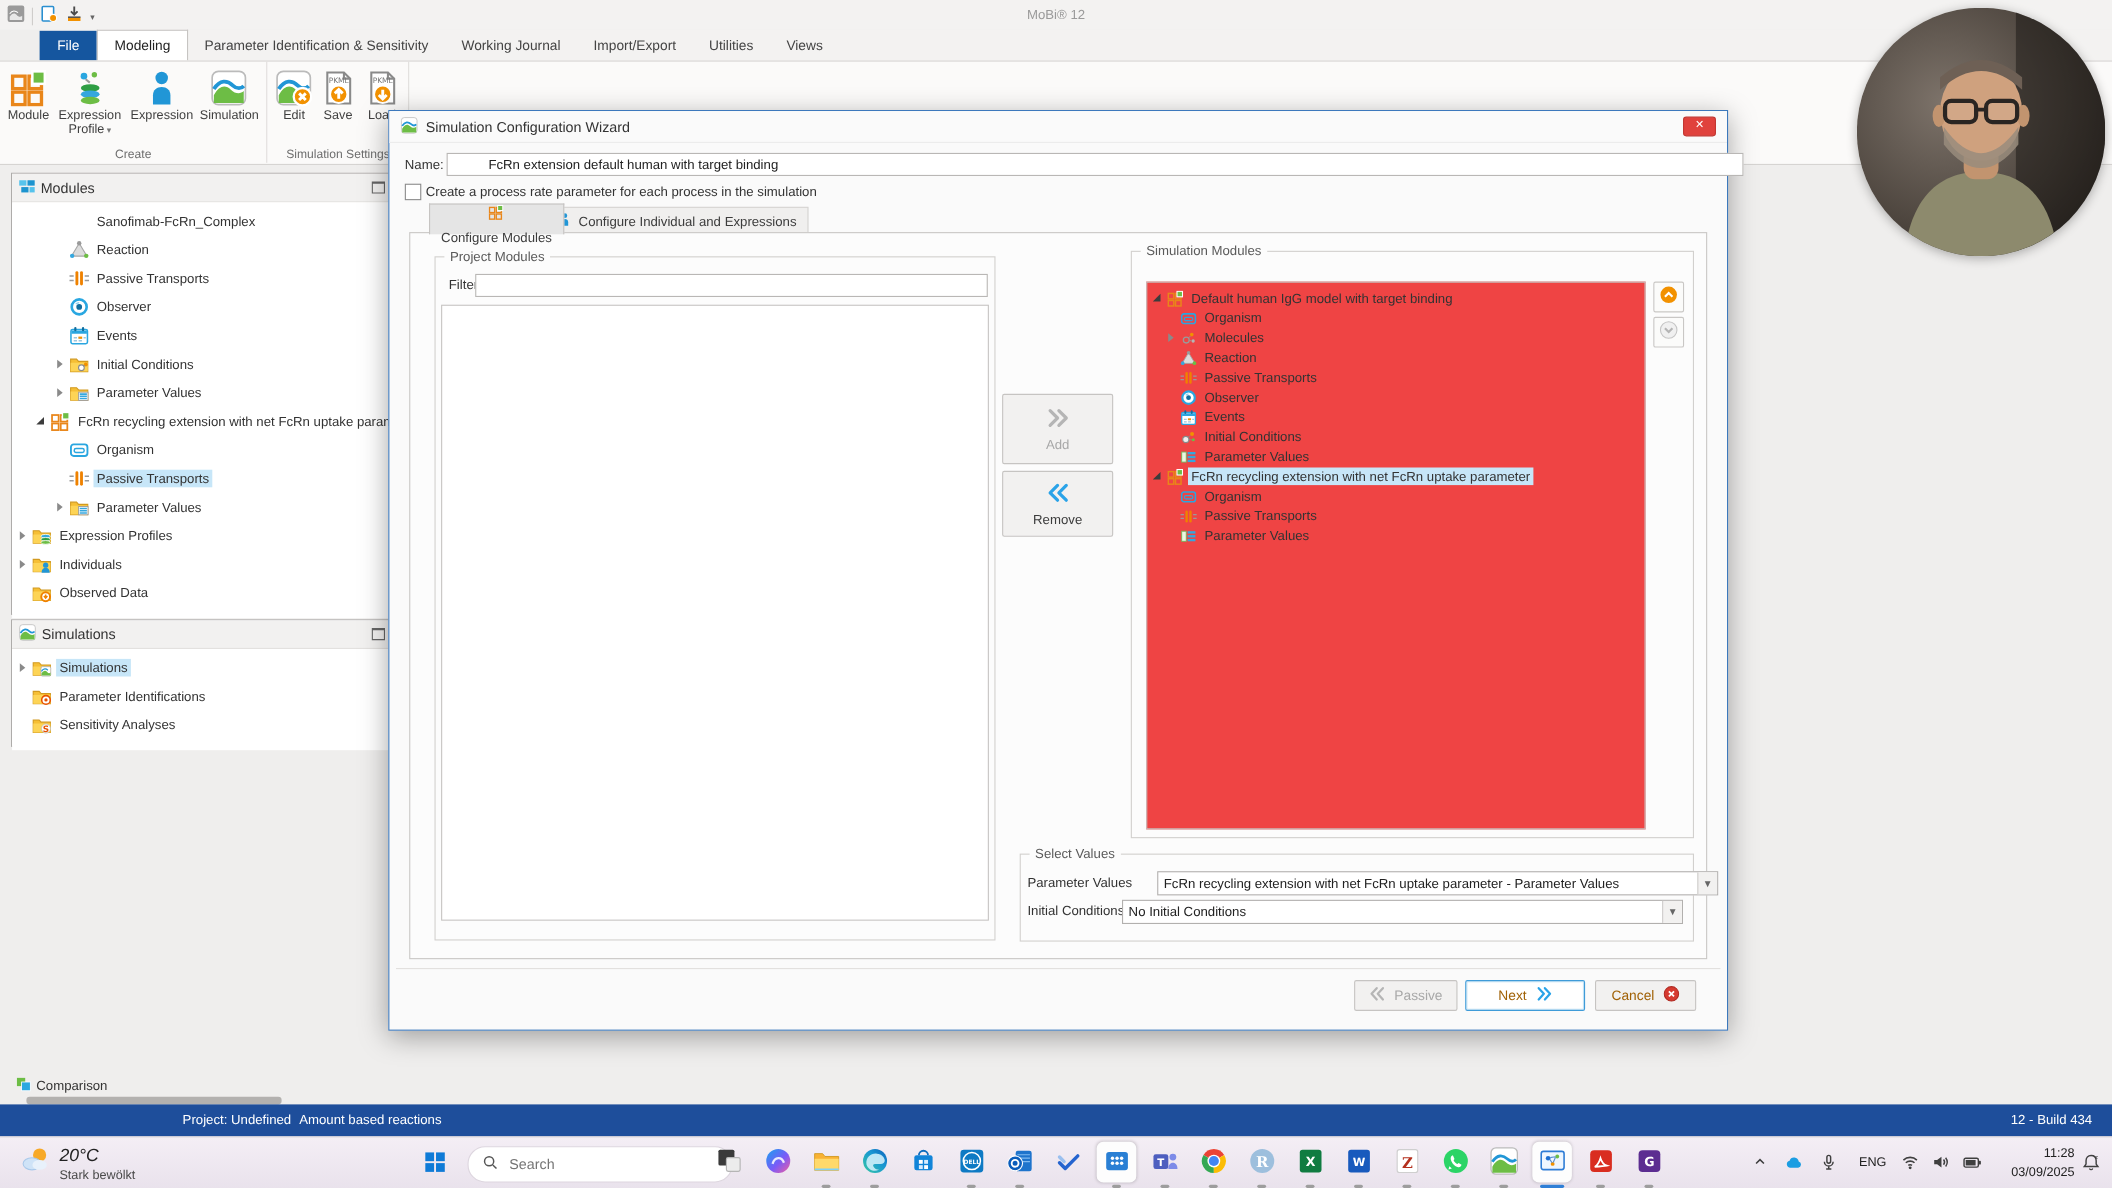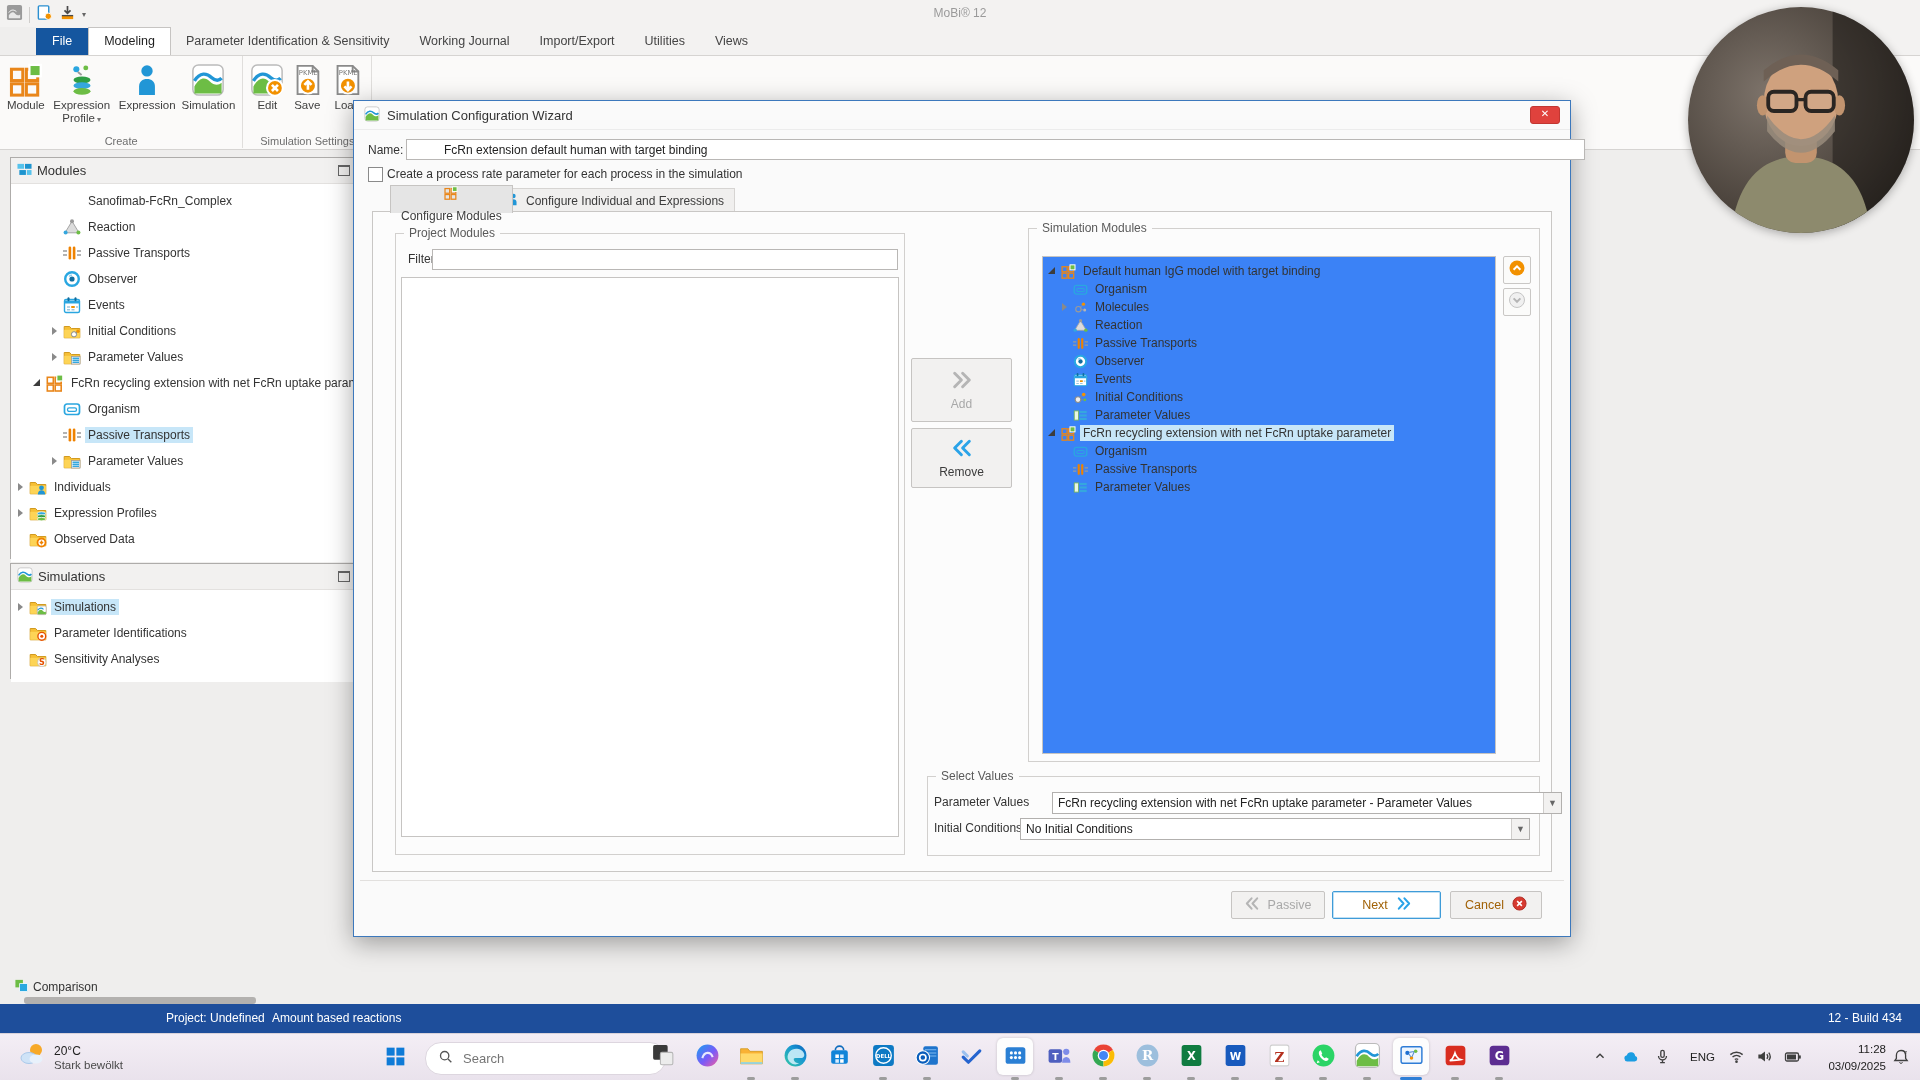--- a/index.html
+++ b/index.html
@@ -53,39 +53,39 @@
   .dtab{position:absolute;display:flex;align-items:center;gap:6px;font-size:12px;color:#3c3c3c;padding:0 10px;}
   .dtab.on{background:#e5e5e5;border:1px solid #c6c4c2;border-bottom:none;height:27px;top:84px;z-index:3;flex-direction:column;}
   .dtab.off{background:#f0efee;border:1px solid #d6d4d2;height:24px;top:87px;}
   #dlg-content{position:absolute;left:18px;top:110px;width:1178px;height:659px;background:#fcfcfc;border:1px solid #c9c7c5;}
   .grp{position:absolute;border:1px solid #d2d0ce;}
   .grp .lg{position:absolute;top:-8px;left:8px;background:#fcfcfc;padding:0 5px;font-size:12px;color:#5a5a5a;}
   .bigbtn{position:absolute;width:99px;background:#f2f1f0;border:1px solid #c6c4c2;border-radius:2px;
     display:flex;flex-direction:column;align-items:center;justify-content:center;gap:3px;font-size:12px;}
   .bigbtn.dis{color:#a8a8a8;}
   .bigbtn.en{color:#3c3c3c;}
-  #sm-tree{position:absolute;left:13px;top:27px;width:452px;height:491px;background:#3b82f6;border:1px solid #c6c4c2;
+  #sm-tree{position:absolute;left:13px;top:27px;width:452px;height:491px;background:#ef4444;border:1px solid #c6c4c2;
     overflow:hidden;padding-top:5px;font-size:12px;}
   .mvbtn{position:absolute;left:474px;width:26px;height:26px;background:#fbfbfa;border:1px solid #c9c7c5;border-radius:2px;
     display:flex;align-items:center;justify-content:center;}
   .ddl{position:absolute;height:20px;border:1px solid #b2b0ae;background:#fff;display:flex;align-items:center;font-size:12px;color:#222;}
   .ddl .val{flex:1;padding:0 5px;white-space:nowrap;overflow:hidden;}
   .ddl .chev{width:17px;height:100%;border-left:1px solid #cfcdcb;background:#f2f1f0;display:flex;align-items:center;justify-content:center;color:#666;font-size:9px;}
   .navbtn{position:absolute;top:790px;height:26px;border:1px solid #c6c4c2;border-radius:2px;background:#f2f1f0;
     display:flex;align-items:center;justify-content:center;gap:8px;font-size:12.5px;color:#a16207;}
   .navbtn.dis{color:#a8a8a8;}
   .navbtn.next{background:#fff;border:1px solid #3f9bd8;box-shadow:0 0 0 1px #bfe0f4 inset;}
   #dlg-sep{position:absolute;left:6px;right:6px;top:779px;height:1px;background:#e2e0de;}
   
   #statusbar{left:0;top:1004px;width:1920px;height:29px;background:#1e4e9b;color:#fff;font-size:12px;}
   #statusbar span{position:absolute;top:7px;}
   
   #taskbar{left:0;top:1033px;width:1920px;height:47px;background:linear-gradient(#f4eef5,#e9e2ec);border-top:1px solid #d8d2da;z-index:120;}
   #weather{position:absolute;left:16px;top:5px;display:flex;align-items:center;gap:6px;}
-  #weather .wt{font-size:12px;color:#222;line-height:1.4;}
+  #weather .wt{font-size:16px;color:#222;line-height:1.4;font-style:italic;}
   #weather .wd{font-size:11.5px;color:#4a4a4a;}
   #startbtn{position:absolute;left:384px;top:11px;}
   #searchpill{position:absolute;left:425px;top:8px;width:215px;height:31px;background:#fff;border:1px solid #ddd6df;
     border-radius:16px;display:flex;align-items:center;padding:0 12px;gap:8px;}
   #searchpill input{border:none;outline:none;font:13px "Liberation Sans",sans-serif;color:#555;width:140px;background:transparent;}
   #appicons{position:absolute;left:641px;top:0;height:47px;display:flex;}
   .tb-app{position:relative;width:44px;height:47px;display:flex;align-items:center;justify-content:center;}
   .tb-app .tbbg{position:absolute;left:4px;top:4px;right:4px;bottom:6px;background:#fdfdfd;border-radius:6px;box-shadow:0 0 3px rgba(0,0,0,.18);}
   .tb-app .ic{position:relative;}
   .tb-app .ind{position:absolute;bottom:1px;left:50%;transform:translateX(-50%);width:8px;height:3px;border-radius:2px;background:#9d9d9d;}
@@ -353,38 +353,38 @@
           </svg>
         </span>
         <span class="tlabel">Parameter Values</span>
       </div>
       <div class="trow" style="height: 26px; font-size: 12px; padding-left: 4px;">
         <span class="exp c"></span>
         <span class="ticon" style="width: 18px; height: 18px;">
           <svg width="18" height="18" viewBox="0 0 18 18">
             <path d="M1.2 4.5h5.4l1.8 2h8.4v9.3H1.2z" fill="#f6bf35" stroke="#d29a20"></path>
             <path d="M1.2 7.8h15.6v8H1.2z" fill="#fdd456"></path>
-            <circle cx="12.5" cy="9.8" r="2.4" fill="#2196d6"></circle>
-            <path d="M8.8 16.6c0-3 1.6-4.4 3.7-4.4s3.7 1.4 3.7 4.4z" fill="#2196d6"></path>
-          </svg>
-        </span>
-        <span class="tlabel">Individuals</span>
-      </div>
-      <div class="trow" style="height: 26px; font-size: 12px; padding-left: 4px;">
-        <span class="exp c"></span>
-        <span class="ticon" style="width: 18px; height: 18px;">
-          <svg width="18" height="18" viewBox="0 0 18 18">
-            <path d="M1.2 4.5h5.4l1.8 2h8.4v9.3H1.2z" fill="#f6bf35" stroke="#d29a20"></path>
-            <path d="M1.2 7.8h15.6v8H1.2z" fill="#fdd456"></path>
             <ellipse cx="12.5" cy="9.5" rx="4.2" ry="1.7" fill="#35a7de" stroke="#fff" stroke-width=".7"></ellipse>
             <ellipse cx="12.5" cy="12.3" rx="4.2" ry="1.7" fill="#2f9e44" stroke="#fff" stroke-width=".7"></ellipse>
             <ellipse cx="12.5" cy="15.1" rx="4.2" ry="1.7" fill="#6dbd45" stroke="#fff" stroke-width=".7"></ellipse>
           </svg>
         </span>
         <span class="tlabel">Expression Profiles</span>
+      </div>
+      <div class="trow" style="height: 26px; font-size: 12px; padding-left: 4px;">
+        <span class="exp c"></span>
+        <span class="ticon" style="width: 18px; height: 18px;">
+          <svg width="18" height="18" viewBox="0 0 18 18">
+            <path d="M1.2 4.5h5.4l1.8 2h8.4v9.3H1.2z" fill="#f6bf35" stroke="#d29a20"></path>
+            <path d="M1.2 7.8h15.6v8H1.2z" fill="#fdd456"></path>
+            <circle cx="12.5" cy="9.8" r="2.4" fill="#2196d6"></circle>
+            <path d="M8.8 16.6c0-3 1.6-4.4 3.7-4.4s3.7 1.4 3.7 4.4z" fill="#2196d6"></path>
+          </svg>
+        </span>
+        <span class="tlabel">Individuals</span>
       </div>
       <div class="trow" style="height: 26px; font-size: 12px; padding-left: 4px;">
         <span class="exp "></span>
         <span class="ticon" style="width: 18px; height: 18px;">
           <svg width="18" height="18" viewBox="0 0 18 18">
             <path d="M1.2 4.5h5.4l1.8 2h8.4v9.3H1.2z" fill="#f6bf35" stroke="#d29a20"></path>
             <path d="M1.2 7.8h15.6v8H1.2z" fill="#fdd456"></path>
             <circle cx="12.5" cy="12.5" r="4" fill="#fff" stroke="#ef8200" stroke-width="1.8"></circle>
             <path d="M12.5 10.4v3M10.9 11.9l1.6 1.8 1.6-1.8" fill="none" stroke="#ef8200" stroke-width="1.3"></path>
           </svg>

